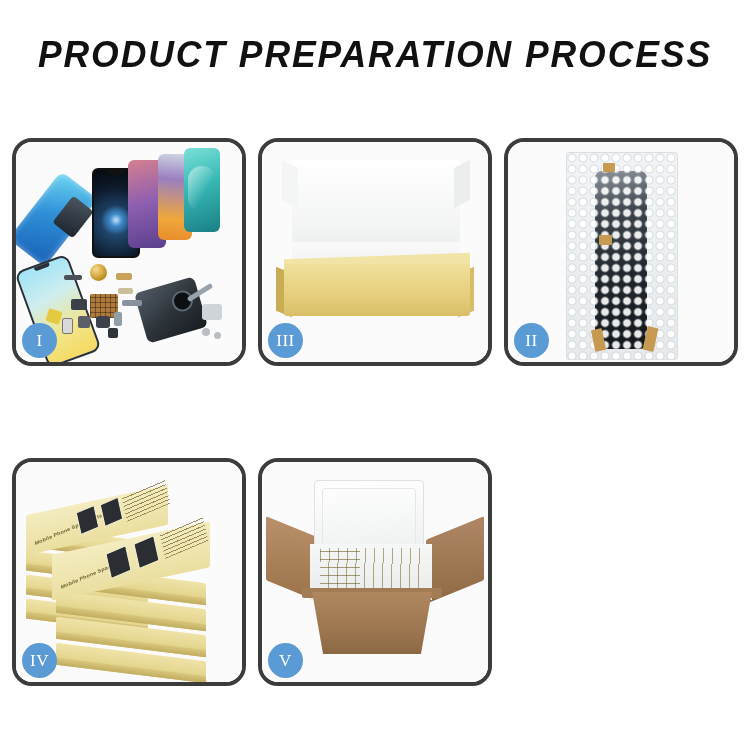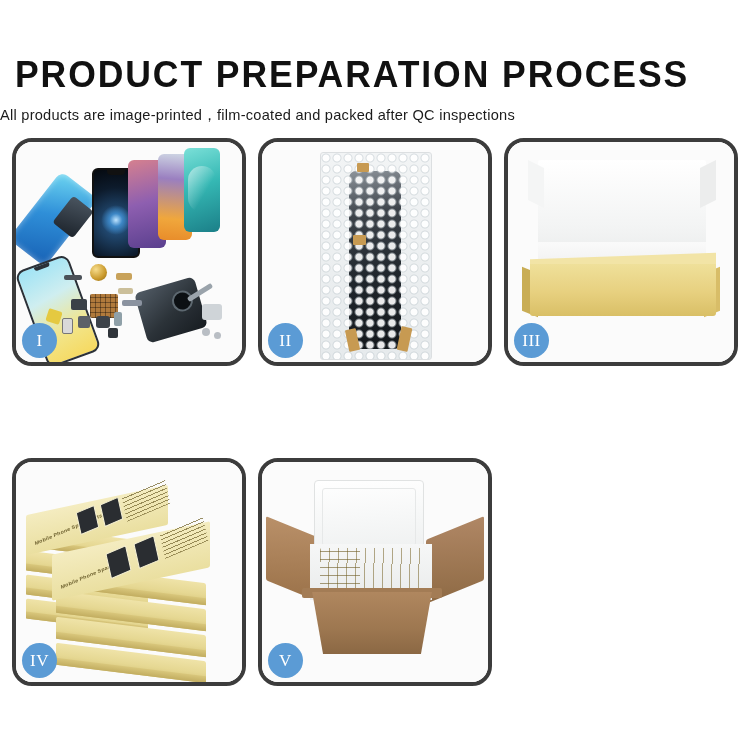--- a/index.html
+++ b/index.html
@@ -7,21 +7,21 @@
     background: #ffffff;
   }
   body {
     width: 750px; height: 750px;
     font-family: "Liberation Sans", sans-serif;
     overflow: hidden;
     position: relative;
   }
 
   
-  .header { padding-top: 56px; }
+  .header { text-align: center; padding-top: 36px; font-style: italic; }
   .title {
     font-family: "Liberation Sans", sans-serif;
     font-size: 37px;
     font-weight: bold;
     color: #111111;
     letter-spacing: 2.0px;
     line-height: 1.0;
     transform: scaleX(0.96);
     white-space: nowrap;
   }
@@ -340,21 +340,20 @@
     position:absolute; background:#a07c56; border-radius:1px;
   }
   .ct1 { left:58px; top:82px; width:16px; height:16px; transform: skewY(17deg); }
   .ct2 { left:58px; top:146px; width:16px; height:14px; transform: skewY(17deg); }
 </style>
 </head>
 <body>
 
 <div class="header">
   <div class="title">PRODUCT PREPARATION PROCESS</div>
-  <div class="subtitle">All products are image-printed，film-coated and packed after QC inspections</div>
 </div>
 
 <div class="grid">
 
   <div class="panel">
     <div class="panel-inner">
       <div class="scene">
         <div class="ph ph-flex"></div>
         <div class="ph ph-flexdark"></div>
         <div class="ph ph-glass"></div>
@@ -382,43 +381,43 @@
         <div class="chip c13"></div>
         <div class="chip c14"></div>
         <div class="chip c15"></div>
       </div>
     </div>
     <div class="badge">I</div>
   </div>
 
   <div class="panel">
     <div class="panel-inner">
+      <div class="b3-lid"></div>
+      <div class="b3-foam"></div>
+      <div class="b3-wrap"></div>
+      <div class="b3-side"></div>
+      <div class="b3-side-r"></div>
+      <div class="b3-front-top"></div>
+      <div class="b3-front"></div>
+    </div>
+    <div class="badge">III</div>
+  </div>
+
+  <div class="panel">
+    <div class="panel-inner">
       <div class="bag">
         <div class="bag-item"></div>
         <div class="bubbles"></div>
         <div class="bag-tape t1"></div>
         <div class="bag-tape t2"></div>
         <div class="bag-tape t3"></div>
         <div class="bag-tape t4"></div>
       </div>
     </div>
     <div class="badge">II</div>
-  </div>
-
-  <div class="panel">
-    <div class="panel-inner">
-      <div class="b3-lid"></div>
-      <div class="b3-foam"></div>
-      <div class="b3-wrap"></div>
-      <div class="b3-side"></div>
-      <div class="b3-side-r"></div>
-      <div class="b3-front-top"></div>
-      <div class="b3-front"></div>
-    </div>
-    <div class="badge">III</div>
   </div>
 
   <div class="panel">
     <div class="panel-inner">
       <div class="stack">
 
         <div class="sbox" style="left:2px; top:56px; width:122px; height:20px; transform:skewY(7deg);">
             <div class="edge"></div>
           </div>
         <div class="sbox" style="left:2px; top:80px; width:122px; height:20px; transform:skewY(7deg);">

